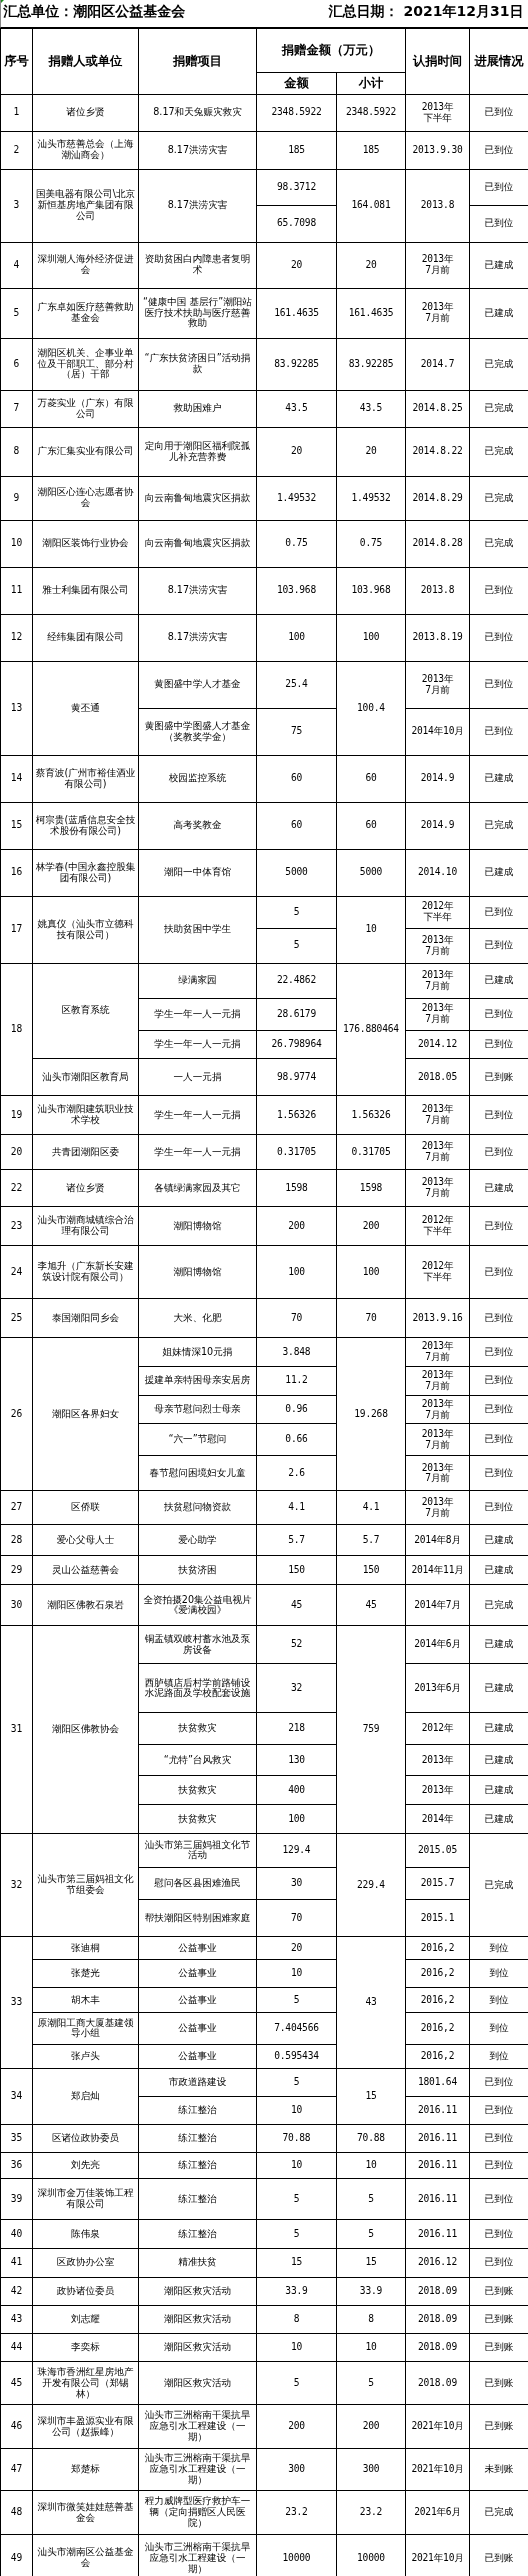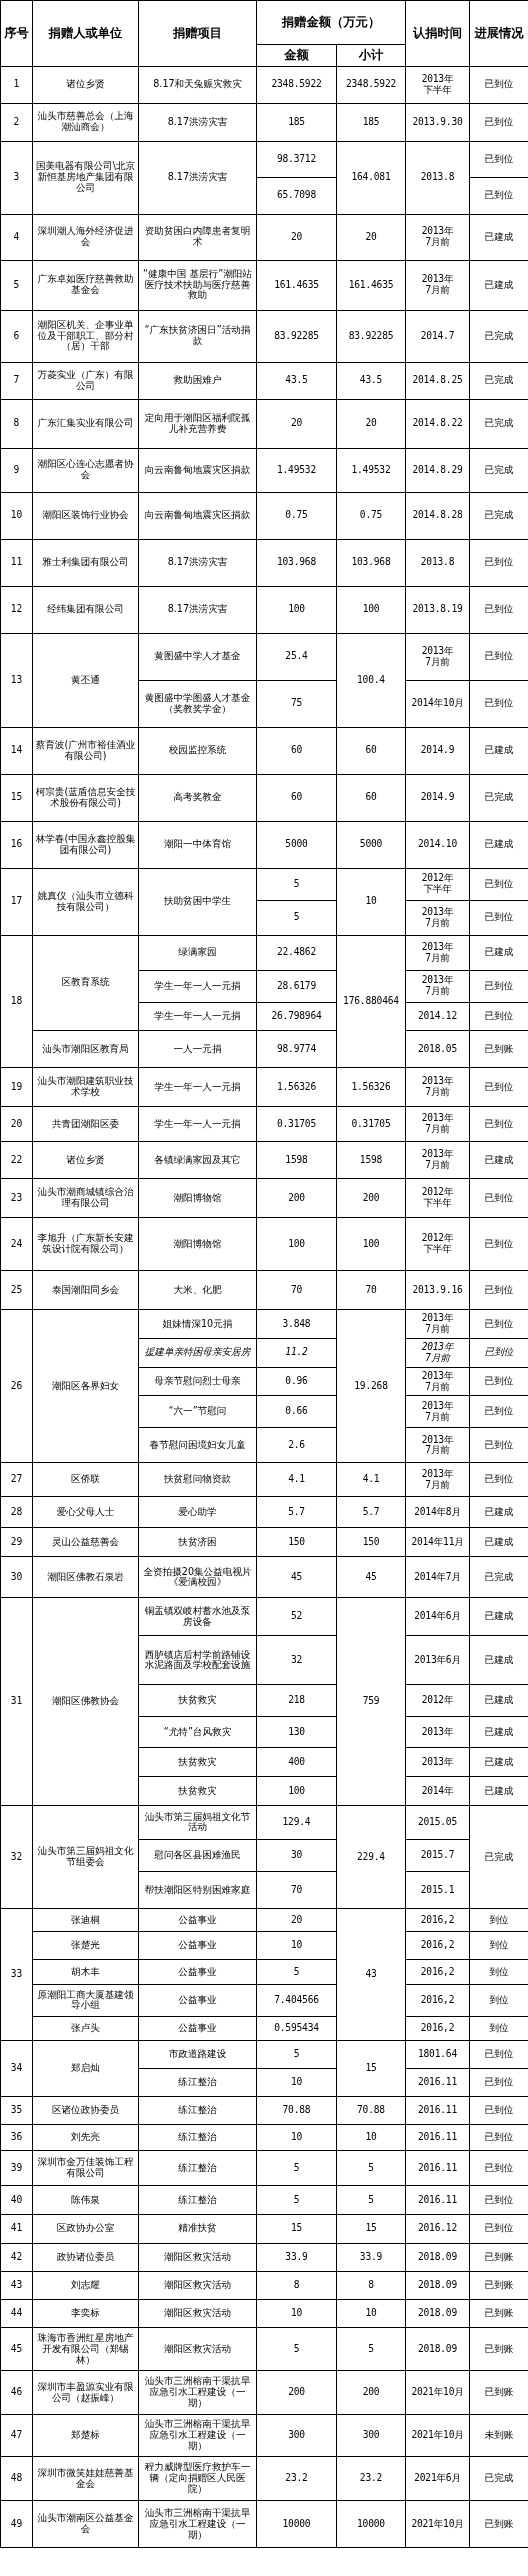--- a/index.html
+++ b/index.html
@@ -12,20 +12,25 @@
   table.grid { border-collapse: collapse; table-layout: fixed; width: 529px; }
   table.grid td, table.grid th { border: 0.8px solid #000; text-align: center; vertical-align: middle; padding: 0 1.5px; font-size: 9.6px; line-height: 10.8px; font-weight: normal; overflow: hidden; }
   table.grid th { font-size: 12.3px; font-weight: bold; line-height: 15.4px; }
   .num { font-family: "DejaVu Sans Mono", "Liberation Mono", monospace; font-size: 9.3px; letter-spacing: -0.2px; }
   .seq { font-family: "DejaVu Sans Mono", "Liberation Mono", monospace; font-size: 9.3px; }
 </style>
 </head>
 <body>
 
 <div class="sheet">
+  <div class="titlebar">
+    <span class="corner-mark"></span>
+    <span class="title-left">汇总单位：潮阳区公益基金会</span>
+    <span class="title-right">汇总日期：  2021年12月31日</span>
+  </div>
 
   <table class="grid">
     <colgroup>
       <col style="width:32px">
         <col style="width:106px">
         <col style="width:118px">
       <col style="width:80px">
         <col style="width:69px">
         <col style="width:64px">
         <col style="width:59px">
@@ -297,21 +302,21 @@
         </tr>
         <tr style="height: 28.6px;">
           <td rowspan="5" class="seq">26</td>
           <td rowspan="5">潮阳区各界妇女</td>
           <td>姐妹情深10元捐</td>
           <td class="num">3.848</td>
           <td rowspan="5" class="num">19.268</td>
           <td class="num">2013年<br>7月前</td>
           <td>已到位</td>
         </tr>
-        <tr style="height: 29px; font-style: italic;">
+        <tr style="height: 29px;">
           <td>援建单亲特困母亲安居房</td>
           <td class="num">11.2</td>
           <td class="num">2013年<br>7月前</td>
           <td>已到位</td>
         </tr>
         <tr style="height: 28.6px;">
           <td>母亲节慰问烈士母亲</td>
           <td class="num">0.96</td>
           <td class="num">2013年<br>7月前</td>
           <td>已到位</td>
@@ -485,21 +490,21 @@
         </tr>
         <tr style="height: 26px;">
           <td class="seq">36</td>
           <td>刘先亮</td>
           <td>练江整治</td>
           <td class="num">10</td>
           <td class="num">10</td>
           <td class="num">2016.11</td>
           <td>已到位</td>
         </tr>
-        <tr style="height: 35px;">
+        <tr style="height: 41px;">
           <td class="seq">39</td>
           <td>深圳市金万佳装饰工程有限公司</td>
           <td>练江整治</td>
           <td class="num">5</td>
           <td class="num">5</td>
           <td class="num">2016.11</td>
           <td>已到位</td>
         </tr>
         <tr style="height: 29px;">
           <td class="seq">40</td>

